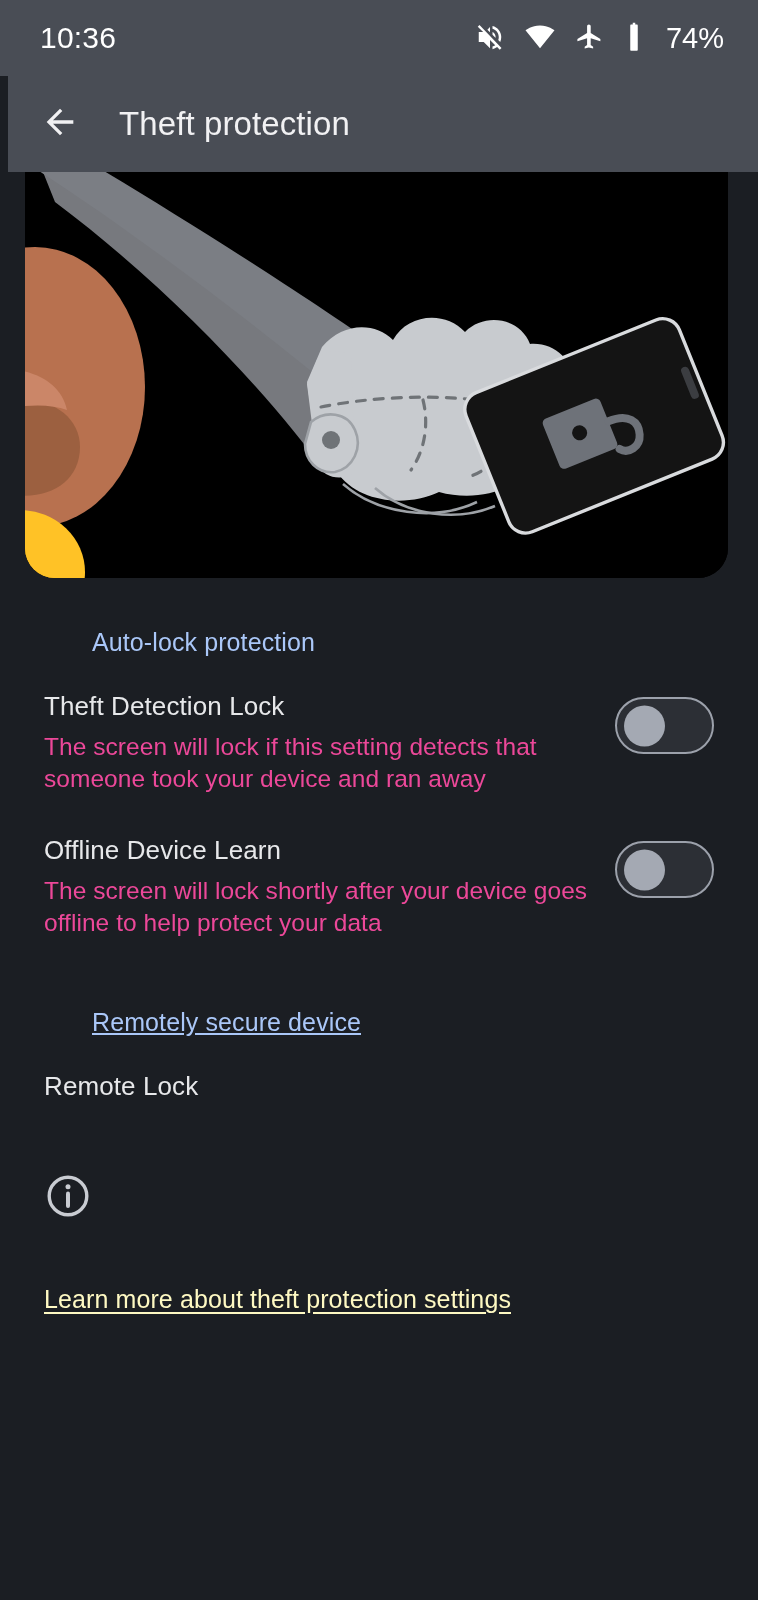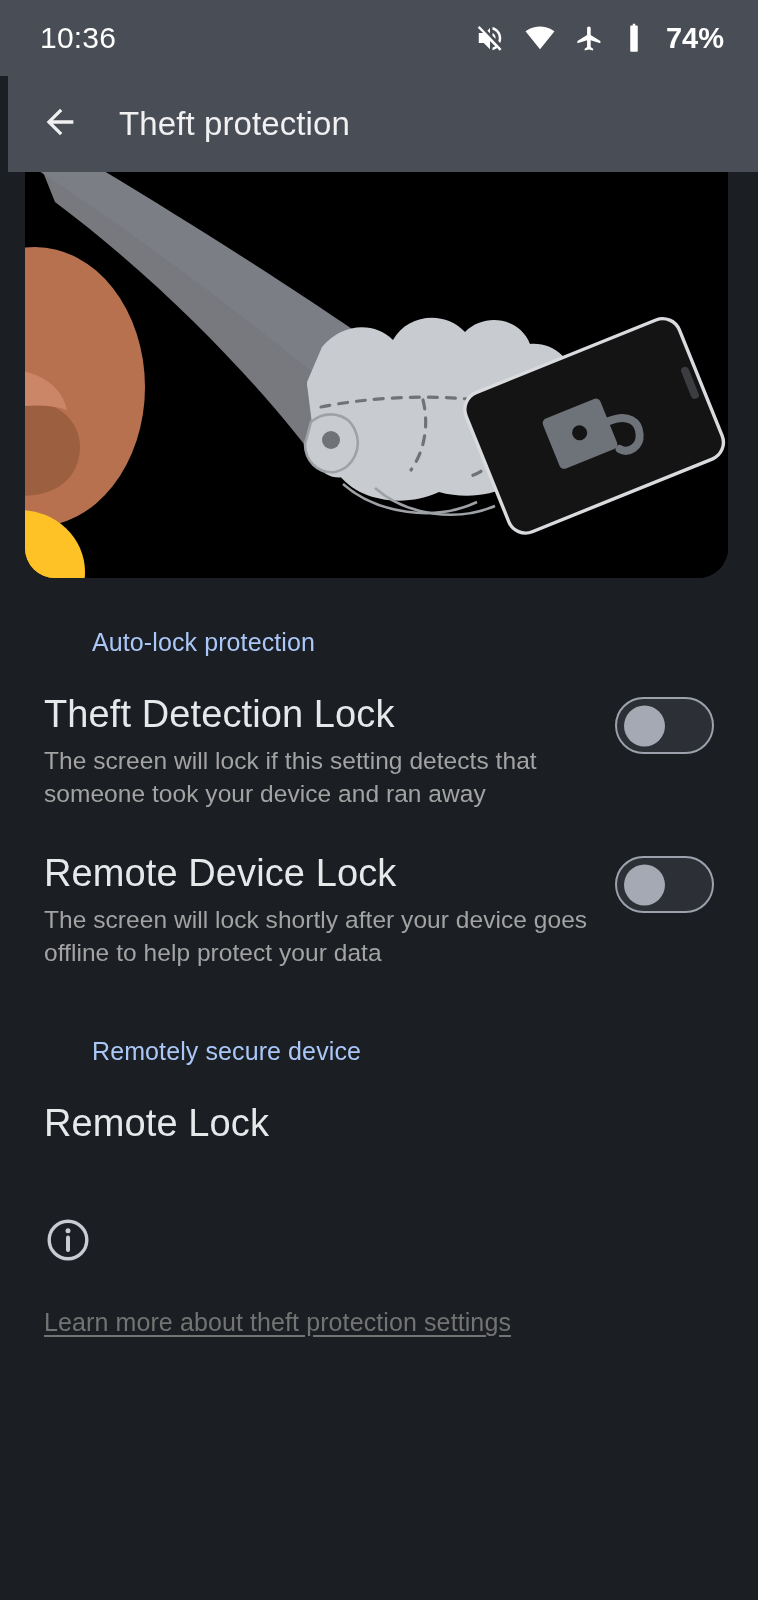--- a/index.html
+++ b/index.html
@@ -12,21 +12,21 @@
   #screen { position:relative; width:634px; height:1600px; background:#1b1e23; }
 
   
   .statusbar {
     position:absolute; top:0; left:0; width:758px; height:76px;
     background:#494d55;
     display:flex; align-items:center; justify-content:space-between;
     padding:0 34px 0 40px;
   }
   .clock { color:#ffffff; font-size:30px; letter-spacing:.2px; }
-  .status-icons { display:flex; align-items:center; gap:20px;font-weight:bold; }
+  .status-icons { display:flex; gap:20px; }
   .status-icons svg { display:block; }
   .battpct { color:#ffffff; font-size:29px; margin-left:2px; }
 
   
   .appbar {
     position:absolute; top:76px; left:8px; width:758px; height:96px;
     background:#494d55;
     display:flex; align-items:center;
   }
   .back-btn {
@@ -55,55 +55,55 @@
 
   
   .content { position:absolute; top:578px; left:0; width:758px; }
 
   .section-header {
     color:#aac7f8; font-size:25px;
     padding:50px 44px 0 44px;
     letter-spacing:.1px;
     margin-left:48px;
   }
-  .section-header.second { padding-top:68px; }
+  .section-header.second { padding-top:68px;text-decoration:underline; }
 
   .pref {
     display:flex; align-items:flex-start;
     padding:34px 44px 0 44px;
   }
   .pref.tight { padding-top:40px; }
   .pref-text { flex:1 1 auto; padding-right:22px; max-width:600px; }
   .pref-title {
-    color:#e7e8ea; font-size:38px; line-height:1.22; letter-spacing:.1px;
+    color:#e7e8ea; font-size:26px; line-height:1.22; letter-spacing:.1px;
   }
   .pref-summary {
-    color:#a3a3a3; font-size:24.5px; line-height:1.32; margin-top:8px;
+    color:#ec4899; font-size:24.5px; line-height:1.32; margin-top:8px;
     letter-spacing:.05px;
   }
   .pref-wide .pref-text { max-width:680px; }
 
   
   .switch {
     flex:0 0 auto; width:99px; height:57px; margin-top:6px;
     border-radius:29px; background:#2c2f35;
     border:2.5px solid #9ca1ab;
     position:relative;
   }
   .switch .thumb {
     position:absolute; left:7px; top:50%; transform:translateY(-50%);
     width:41px; height:41px; border-radius:50%; background:#a4a9b3;
   }
 
   
   .footer { padding:70px 44px 0 44px; }
   .info-icon { width:48px; height:48px; display:block; }
   .learn-link {
-    display:inline-block; margin-top:44px;
-    color:#737373; font-size:25px; text-decoration:underline;
+    display:inline-block; margin-top:65px;
+    color:#fef9c3; font-size:25px; text-decoration:underline;
     text-underline-offset:4px; letter-spacing:.1px;
   }
 </style>
 </head>
 <body>
 
 <div id="screen">
 
   <div class="statusbar">
     <div class="clock">10:36</div>
@@ -209,21 +209,21 @@
         <div class="pref-title">Theft Detection Lock</div>
         <div class="pref-summary">The screen will lock if this setting detects that someone took your device and ran away</div>
       </div>
       <div class="switch">
         <div class="thumb"></div>
       </div>
     </div>
 
     <div class="pref tight">
       <div class="pref-text">
-        <div class="pref-title">Remote Device Lock</div>
+        <div class="pref-title">Offline Device Learn</div>
         <div class="pref-summary">The screen will lock shortly after your device goes offline to help protect your data</div>
       </div>
       <div class="switch">
         <div class="thumb"></div>
       </div>
     </div>
 
     <div class="section-header second">Remotely secure device</div>
 
     <div class="pref pref-wide">

